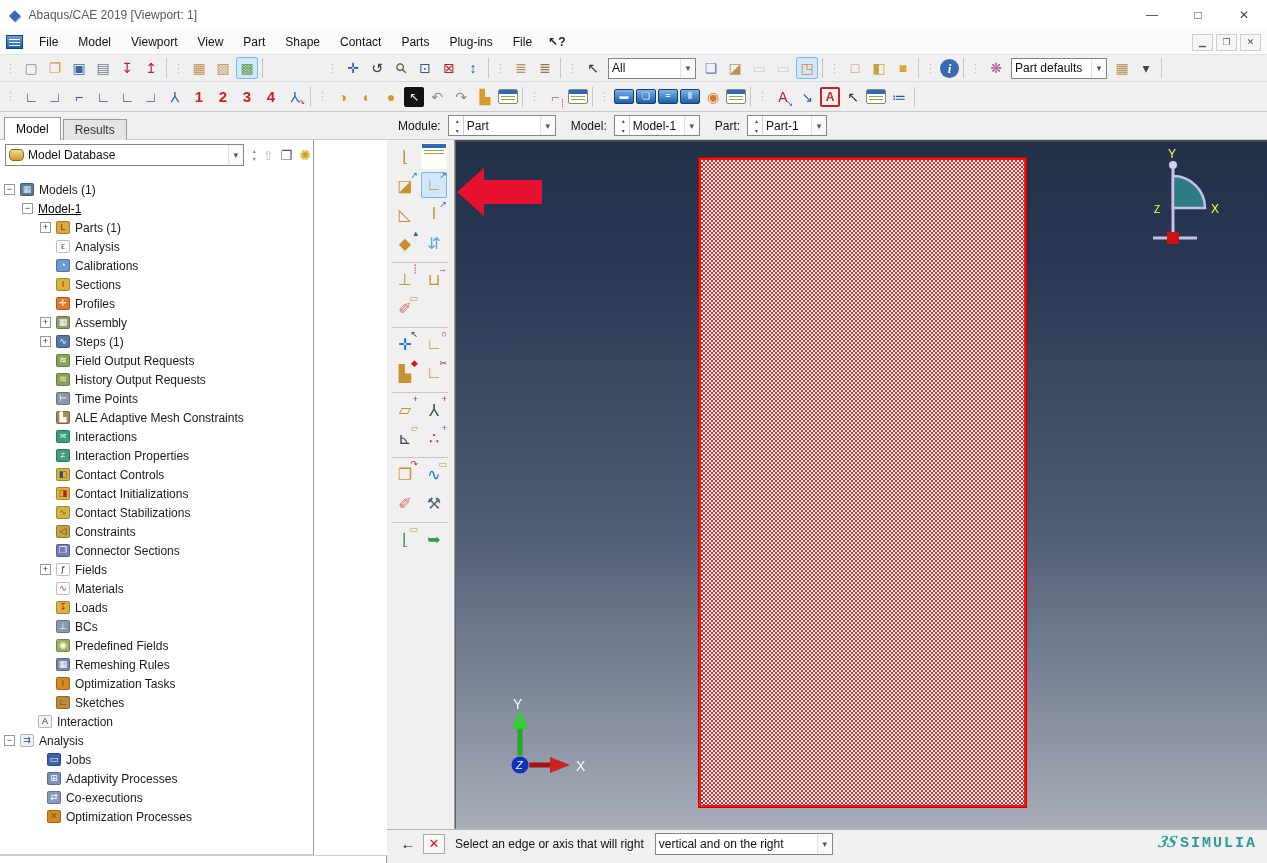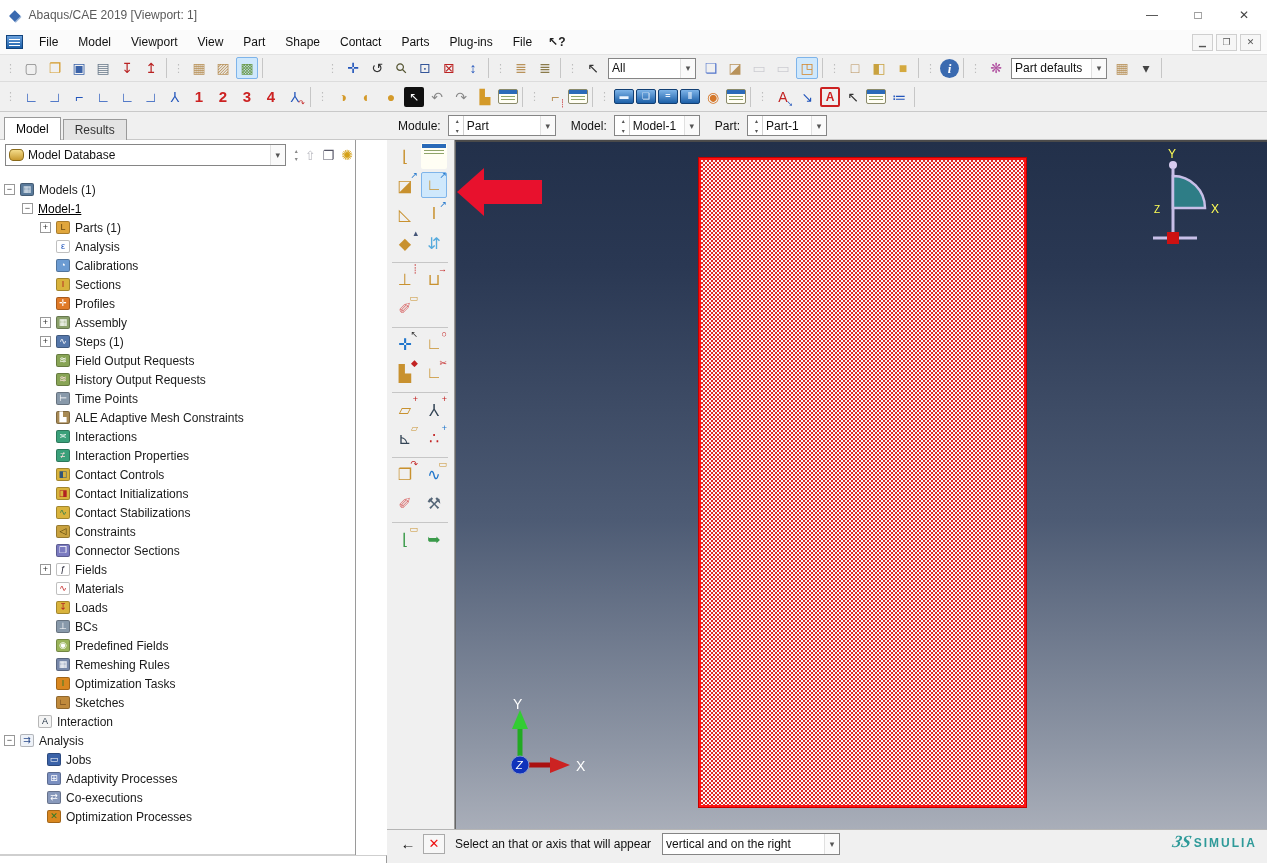--- a/index.html
+++ b/index.html
@@ -74,21 +74,21 @@
   .modulebar{position:absolute;left:0;top:112px;width:100%;height:28px;background:#f0f0f0;
     border-bottom:1px solid #c9c9c9;display:flex;align-items:center;}
   .modulebar .lbl{margin-left:12px;margin-right:4px;}
   .modulebar .lbl.first{margin-left:398px;}
   
   .tabs{position:absolute;left:4px;bottom:-1px;display:flex;align-items:flex-end;}
   .tab{height:21px;padding:0 11px;border:1px solid #9a9a9a;border-bottom:none;
     background:#e4e4e4;display:flex;align-items:center;margin-right:2px;color:#333;}
   .tab.active{background:#fff;height:23px;color:#000;}
   
-  .left-panel{position:absolute;left:0;top:140px;width:356px;height:723px;background:#fff;
+  .left-panel{position:absolute;left:0;top:140px;width:314px;height:723px;background:#fff;
     border-right:1px solid #9a9a9a;}
   .db-row{display:flex;align-items:center;padding:4px 2px 3px 2px;}
   .db-combo{width:286px;height:22px;}
   .dbicon{width:15px;height:12px;background:linear-gradient(#f4dc8a,#c89a30);
     border:1px solid #8a6a1a;border-radius:4px/5px;margin-right:4px;flex:none;}
   .db-tools{display:flex;align-items:center;gap:7px;margin-left:6px;}
   .db-tool{font-size:13px;color:#556;}
   .db-tool.dis{opacity:.4;}
   .bulb{color:#d4a017;font-size:14px;}
   .dbspin{display:flex;flex-direction:column;font-size:6px;color:#888;line-height:1;gap:2px;}
@@ -140,22 +140,22 @@
   .prompt-text{margin:0 8px 0 6px;color:#111;}
   .prompt-combo{width:178px;height:22px;}
   .bottom-strip{position:absolute;left:387px;top:857px;width:880px;height:6px;background:#f0f0f0;}
   .left-bottom{position:absolute;left:0;top:855px;width:387px;height:8px;background:#fff;
     border-top:1px solid #cfcfcf;border-right:1px solid #9a9a9a;}
   
   .logo{position:absolute;right:10px;top:832px;display:flex;align-items:baseline;
     color:#2e9a99;}
   .logo .mark{font-family:"Liberation Serif",serif;font-weight:bold;font-style:italic;
     font-size:17px;transform:skewX(-14deg);margin-right:3px;}
-  .logo .name{font-size:12px;font-weight:bold;letter-spacing:2px;
-    font-family:Liberation Sans, sans-serif;}
+  .logo .name{font-size:15px;font-weight:bold;letter-spacing:2px;
+    font-family:Liberation Mono, monospace;}
   
   svg text{font-family:"Liberation Sans",sans-serif;}
 </style>
 </head>
 <body>
 
 <div class="window">
 
   <div class="titlebar">
     <span class="appicon">◆</span>
@@ -792,21 +792,21 @@
 
     <div class="annot-arrow">
       <div class="tri"></div>
       <div class="body"></div>
     </div>
   </div>
 
   <div class="promptbar">
     <span class="pbtn back">←</span>
     <span class="pbtn cancel">✕</span>
-    <span class="prompt-text">Select an that or axis that will appear</span>
+    <span class="prompt-text">Select an edge or axis that will right</span>
     <span class="combo prompt-combo">
       <span class="ctext">vertical and on the right</span>
       <span class="chev">▾</span>
     </span>
   </div>
   <div class="bottom-strip"></div>
   <div class="left-bottom"></div>
 
   <div class="logo">
     <span class="mark">3S</span>

